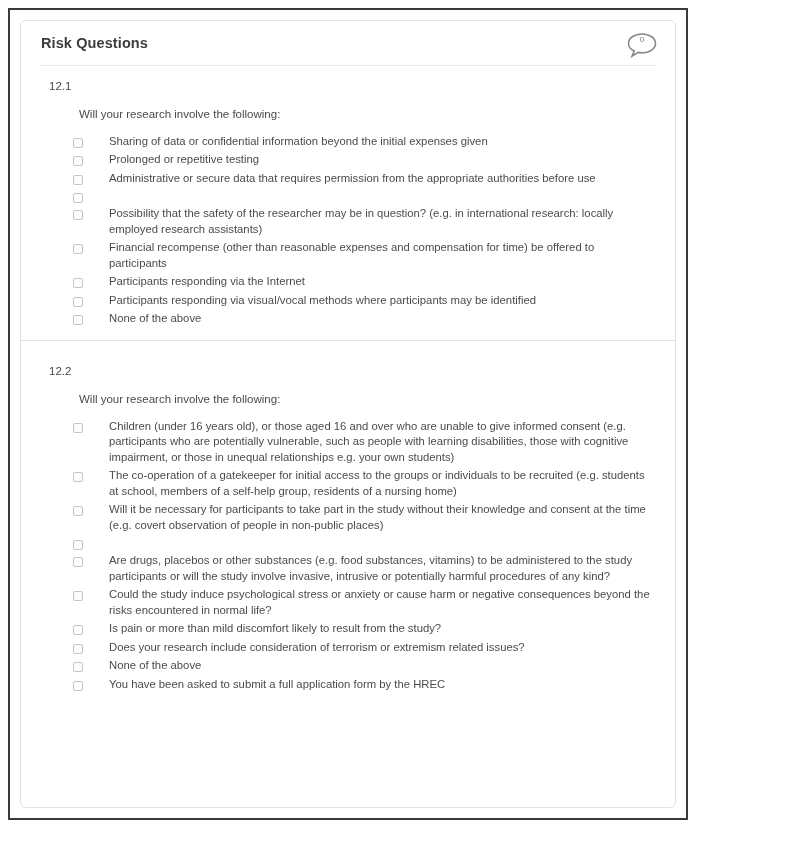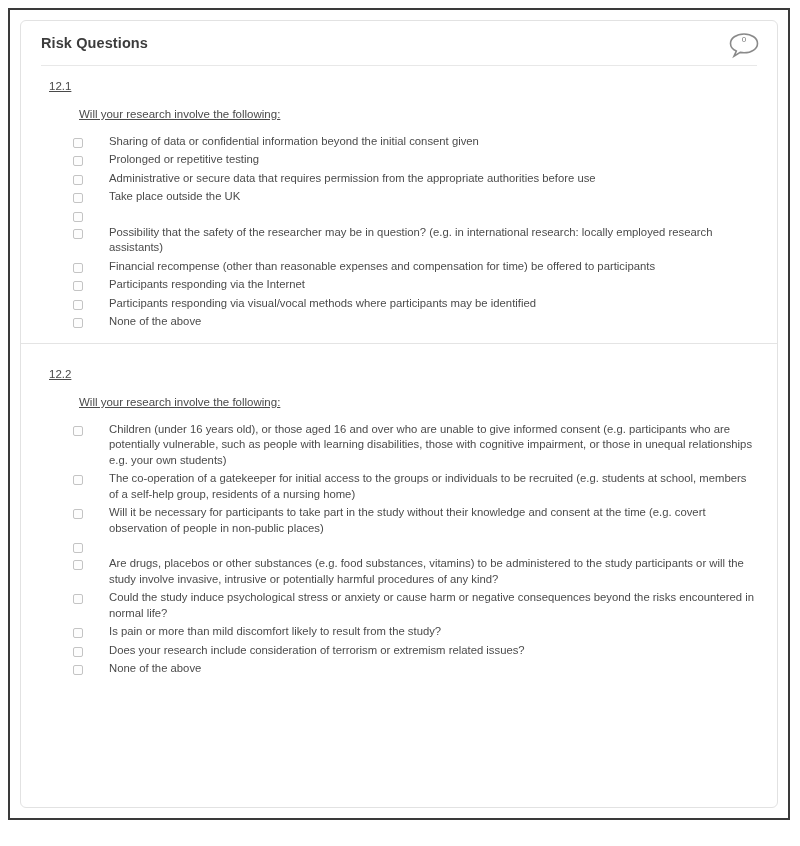--- a/index.html
+++ b/index.html
@@ -12,21 +12,21 @@
     height: 846px;
     font-family: "Liberation Sans", sans-serif;
     -webkit-font-smoothing: antialiased;
   }
 
   
   #frame {
     position: absolute;
     left: 8px;
     top: 8px;
-    width: 782px;
+    width: 680px;
     height: 812px;
     border: 2px solid #3a3a3a;
     box-sizing: border-box;
     background: #ffffff;
   }
 
   
   #card {
     position: absolute;
     left: 10px;
@@ -84,21 +84,20 @@
   
   .section {
     padding: 14px 0 0 0;
   }
   .section-head {
     display: flex;
     font-size: 11.5px;
     color: #4a4a4a;
     padding: 0 0 0 28px;
     margin-bottom: 12px;
-    text-decoration: underline;
   }
   .section-num {
     min-width: 30px;
     color: #4a4a4a;
   }
   .section-label { color: #4a4a4a; margin-top: 28px; }
 
   .options { padding: 0 0 0 0; }
 
   .option-row {
@@ -152,33 +151,29 @@
 
     <div class="section">
       <div class="section-head">
         <span class="section-num">12.1</span>
         <span class="section-label">Will your research involve the following:</span>
       </div>
 
       <div class="options">
         <div class="option-row">
           <span class="checkbox"></span>
-          <span class="option-text">Sharing of data or confidential information beyond the initial consent given</span>
+          <span class="option-text">Sharing of data or confidential information beyond the initial expenses given</span>
         </div>
         <div class="option-row">
           <span class="checkbox"></span>
           <span class="option-text">Prolonged or repetitive testing</span>
         </div>
         <div class="option-row">
           <span class="checkbox"></span>
           <span class="option-text">Administrative or secure data that requires permission from the appropriate authorities before use</span>
-        </div>
-        <div class="option-row">
-          <span class="checkbox"></span>
-          <span class="option-text">Take place outside the UK</span>
         </div>
         <div class="option-row">
           <span class="checkbox"></span>
         </div>
         <div class="option-row">
           <span class="checkbox"></span>
           <span class="option-text">Possibility that the safety of the researcher may be in question? (e.g. in international research: locally employed research assistants)</span>
         </div>
         <div class="option-row">
           <span class="checkbox"></span>
@@ -241,17 +236,21 @@
         <div class="option-row">
           <span class="checkbox"></span>
           <span class="option-text">Does your research include consideration of terrorism or extremism related issues?</span>
         </div>
 
         <div class="option-row gap-before">
           <span class="checkbox"></span>
           <span class="option-text">None of the above</span>
         </div>
 
+        <div class="option-row gap-before">
+          <span class="checkbox"></span>
+          <span class="option-text">You have been asked to submit a full application form by the HREC</span>
+        </div>
       </div>
     </div>
 
   </div>
 </div>
 
 </body></html>

